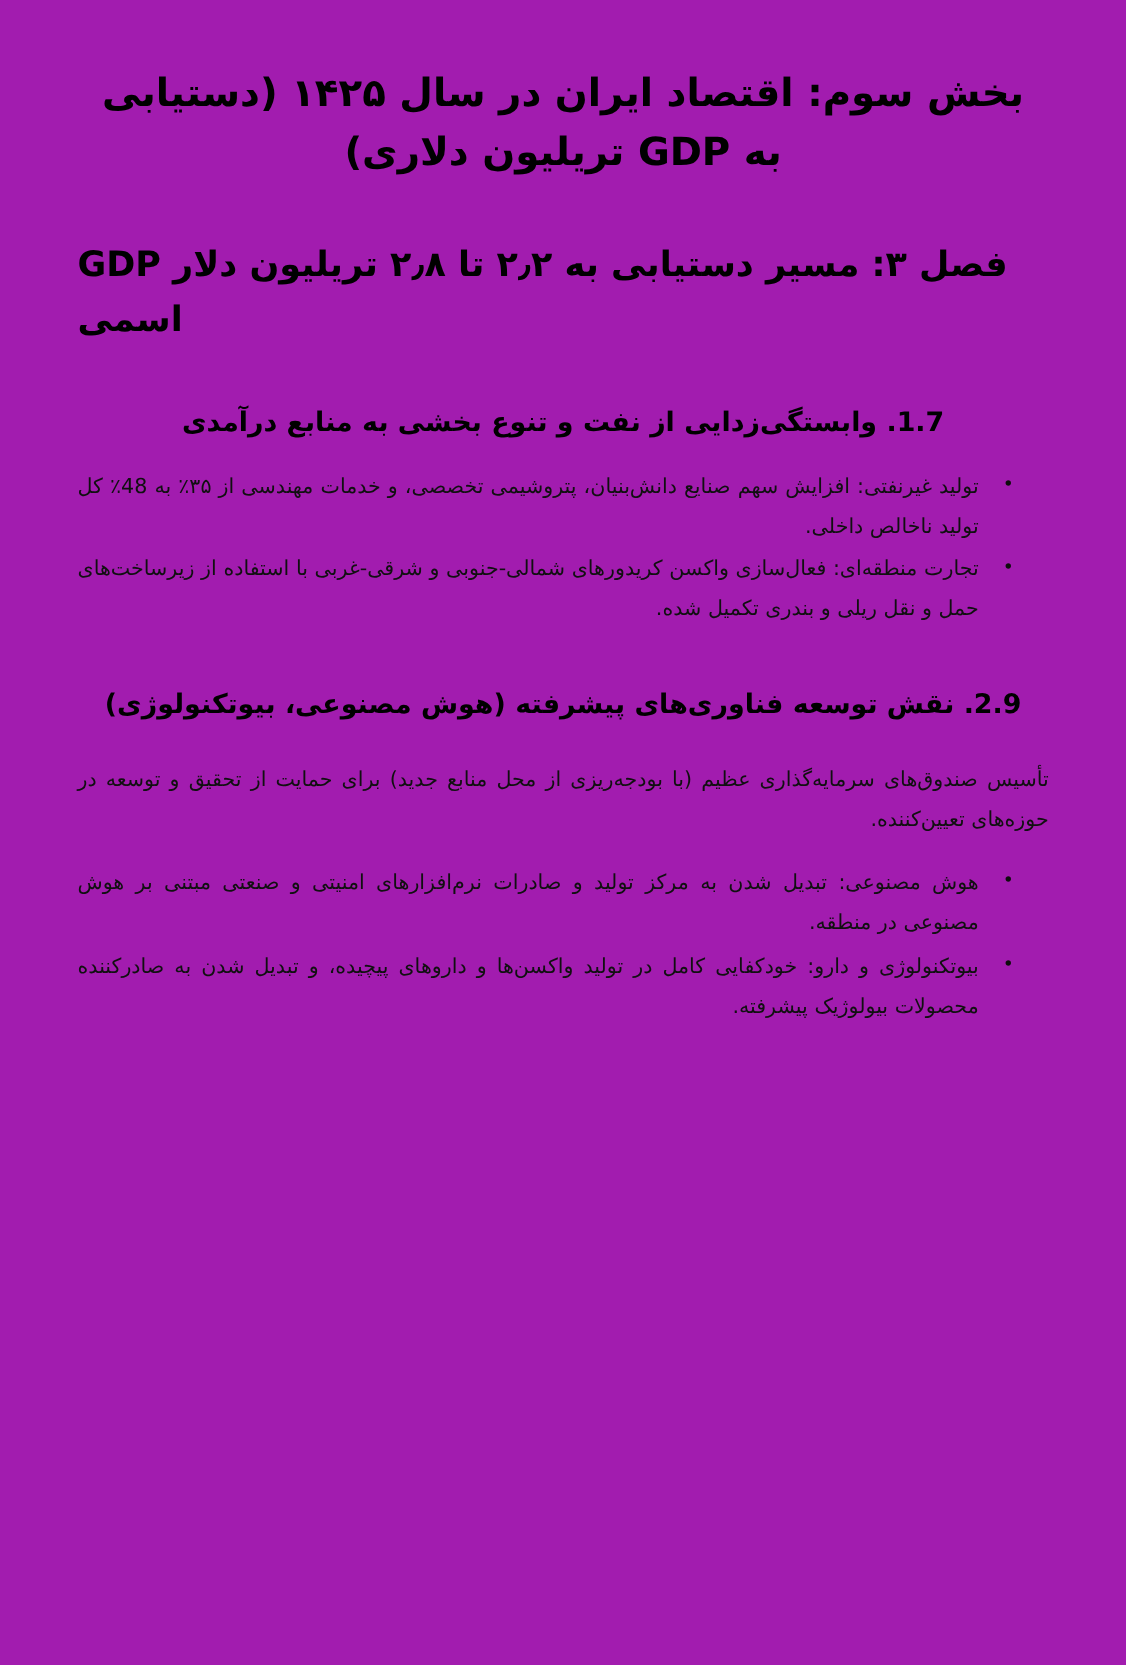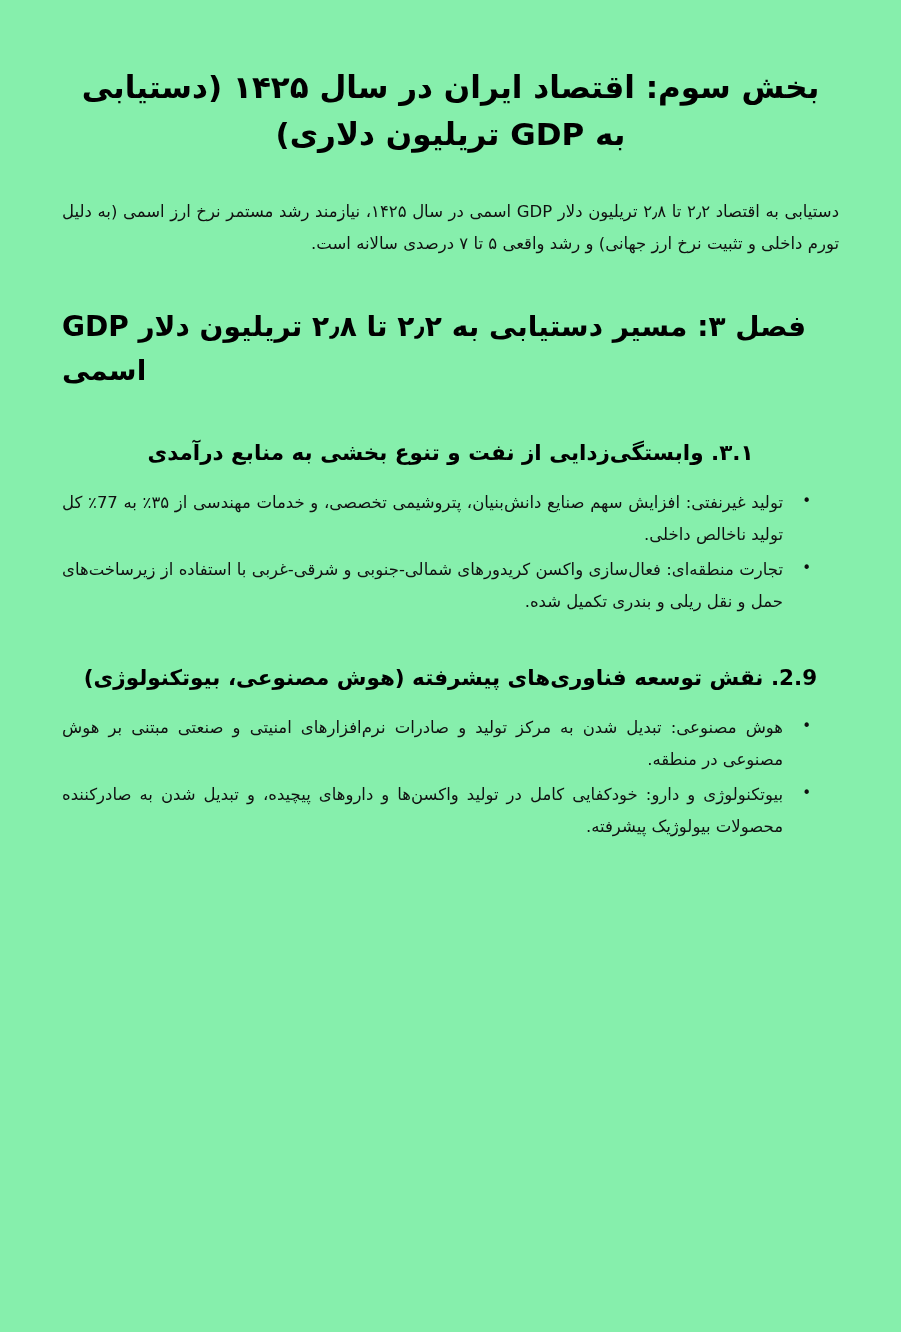--- a/index.html
+++ b/index.html
@@ -13,22 +13,22 @@
     height: 1332px;
     overflow: hidden;
     font-family: "DejaVu Sans", "Liberation Sans", sans-serif;
     color: #0d0d0d;
     direction: rtl;
   }
   .page {
     box-sizing: border-box;
     width: 901px;
     min-height: 1332px;
-    padding: 12px 62px;
-    background: #86efac;
+    padding: 0 62px;
+    background: #a21caf;
   }
 
   .doc-title {
     margin: 0;
     padding-top: 52px;
     font-size: 31px;
     line-height: 1.52;
     font-weight: bold;
     text-align: center;
     letter-spacing: 0;
@@ -116,40 +116,40 @@
     height: 170px;
   }
 </style>
 </head>
 <body>
 
 <div class="page">
 
   <h1 class="doc-title">بخش سوم: اقتصاد ایران در سال ۱۴۲۵ (دستیابی به GDP تریلیون دلاری)</h1>
 
-  <p class="intro-paragraph">دستیابی به اقتصاد ۲٫۲ تا ۲٫۸ تریلیون دلار GDP اسمی در سال ۱۴۲۵، نیازمند رشد مستمر نرخ ارز اسمی (به دلیل تورم داخلی و تثبیت نرخ ارز جهانی) و رشد واقعی ۵ تا ۷ درصدی سالانه است.</p>
 
   <h2 class="chapter-title">فصل ۳: مسیر دستیابی به ۲٫۲ تا ۲٫۸ تریلیون دلار GDP اسمی</h2>
 
-  <h3 class="section-title">۳.۱. وابستگی‌زدایی از نفت و تنوع بخشی به منابع درآمدی</h3>
+  <h3 class="section-title">1.7. وابستگی‌زدایی از نفت و تنوع بخشی به منابع درآمدی</h3>
 
 
   <ul class="bullet-list">
     <li class="bullet-item">
       <span class="bullet-marker">•</span>
-      <span class="bullet-text">تولید غیرنفتی: افزایش سهم صنایع دانش‌بنیان، پتروشیمی تخصصی، و خدمات مهندسی از ۳۵٪ به 77٪ کل تولید ناخالص داخلی.</span>
+      <span class="bullet-text">تولید غیرنفتی: افزایش سهم صنایع دانش‌بنیان، پتروشیمی تخصصی، و خدمات مهندسی از ۳۵٪ به 48٪ کل تولید ناخالص داخلی.</span>
     </li>
     <li class="bullet-item">
       <span class="bullet-marker">•</span>
       <span class="bullet-text">تجارت منطقه‌ای: فعال‌سازی واکسن کریدورهای شمالی-جنوبی و شرقی-غربی با استفاده از زیرساخت‌های حمل و نقل ریلی و بندری تکمیل شده.</span>
     </li>
   </ul>
 
   <h3 class="section-title tight">2.9. نقش توسعه فناوری‌های پیشرفته (هوش مصنوعی، بیوتکنولوژی)</h3>
 
+  <p class="body-paragraph">تأسیس صندوق‌های سرمایه‌گذاری عظیم (با بودجه‌ریزی از محل منابع جدید) برای حمایت از تحقیق و توسعه در حوزه‌های تعیین‌کننده.</p>
 
   <ul class="bullet-list">
     <li class="bullet-item">
       <span class="bullet-marker">•</span>
       <span class="bullet-text">هوش مصنوعی: تبدیل شدن به مرکز تولید و صادرات نرم‌افزارهای امنیتی و صنعتی مبتنی بر هوش مصنوعی در منطقه.</span>
     </li>
     <li class="bullet-item">
       <span class="bullet-marker">•</span>
       <span class="bullet-text">بیوتکنولوژی و دارو: خودکفایی کامل در تولید واکسن‌ها و داروهای پیچیده، و تبدیل شدن به صادرکننده محصولات بیولوژیک پیشرفته.</span>
     </li>

